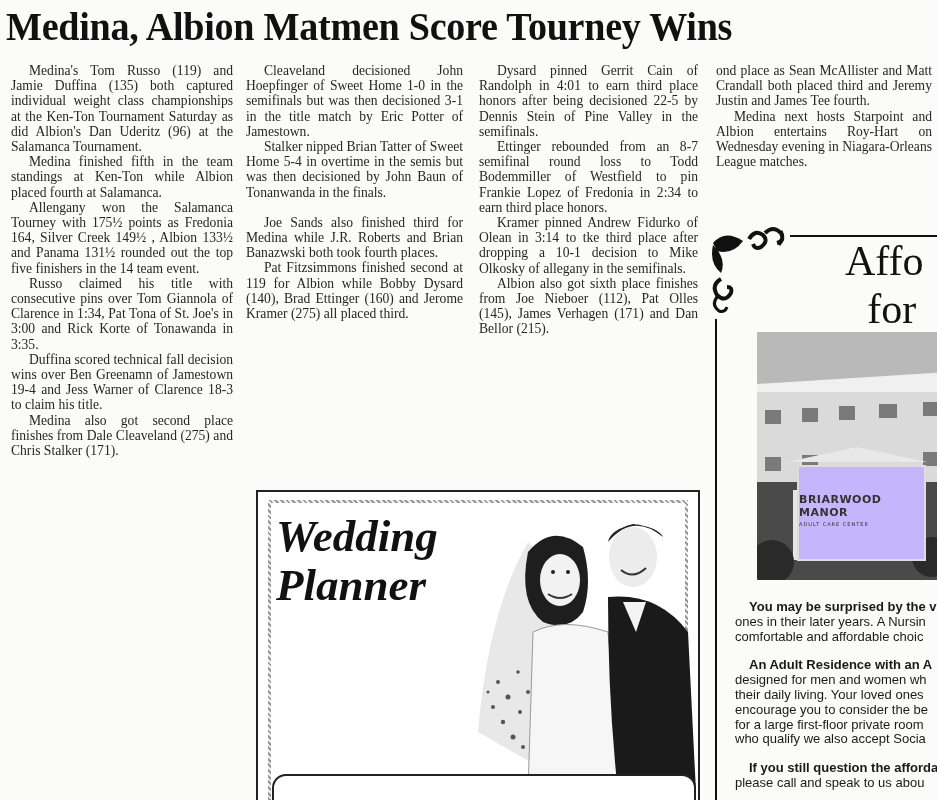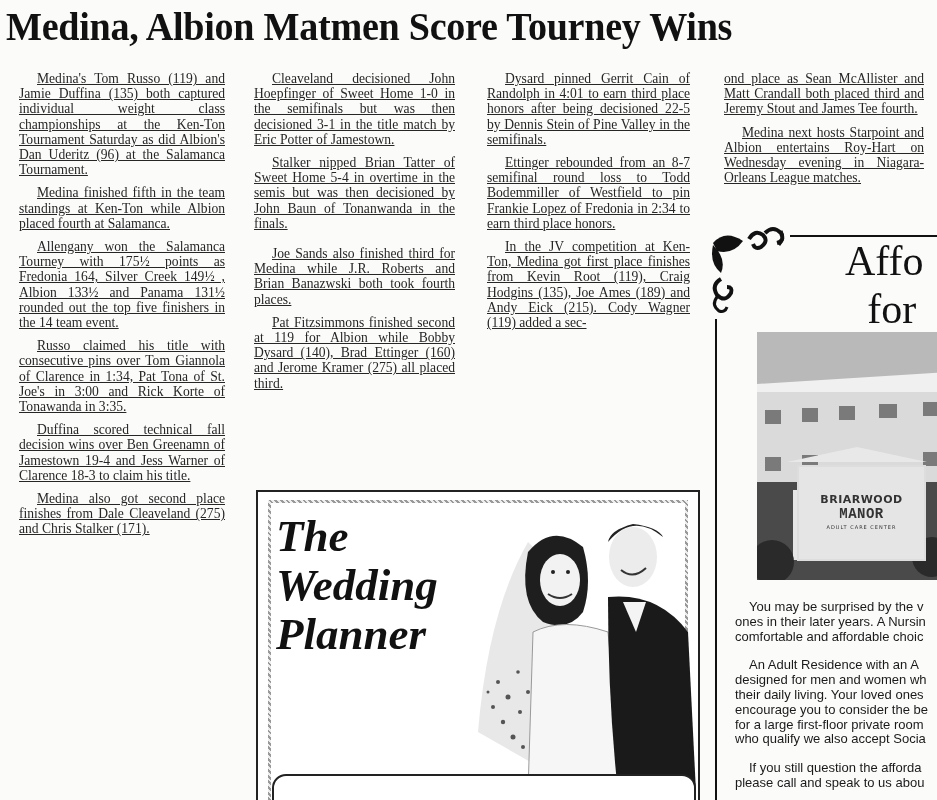--- a/index.html
+++ b/index.html
@@ -13,21 +13,21 @@
     font-family:"Liberation Serif", serif; font-weight:bold;
     font-size:41px; line-height:48px; letter-spacing:-0.3px;
     transform:scaleX(0.93); transform-origin:left top; white-space:nowrap;
     color:#111;
   }
   .col {
     position:absolute; top:63px;
     font-size:13.6px; line-height:15.2px; text-align:justify;
     color:#262626;
   }
-  .col p { margin:8px; text-indent:18px;text-decoration:underline; }
+  .col p { margin:0; text-indent:18px; }
   .col p.noindent { text-indent:0; }
   .col p.gap { margin-top:15px; }
   #col1 { left:11px; width:222px; }
   #col2 { left:246px; width:217px; }
   #col3 { left:479px; width:219px; }
   #col4 { left:716px; width:216px; }
 
   
   .wed-ad {
     position:absolute; left:256px; top:490px; width:444px; height:320px;
@@ -60,33 +60,33 @@
     font-size:42px; line-height:48px; color:#111; white-space:nowrap;
   }
   .br-title span { display:block; }
   .br-title .l2 { padding-left:15px;text-align:center; }
   .br-photo {
     position:absolute; left:52px; top:117px; width:190px; height:248px;
     background:#c9c9c9; overflow:hidden;
   }
   .br-sign {
     position:absolute; left:36px; top:102px; width:125px; height:92px;
-    background:#e5e5e5; border:2px solid #ddd;
-    text-align:center; font-family:"DejaVu Sans", sans-serif; color:#333;
+    background:#c4b5fd; border:2px solid #ddd;
+    text-align:left; font-family:"DejaVu Sans", sans-serif; color:#333;
   }
   .br-sign .n1 { font-size:11px; font-weight:bold; margin-top:26px; letter-spacing:0.5px; }
-  .br-sign .n2 { font-size:14px; font-weight:bold; letter-spacing:0.5px;font-family:Liberation Mono, monospace; }
+  .br-sign .n2 { font-size:11px; font-weight:bold; letter-spacing:0.5px; }
   .br-sign .n3 { font-size:5px; letter-spacing:1px; margin-top:2px; }
   .br-copy {
     position:absolute; left:30px; top:385px; width:260px;
     font-family:"Liberation Sans", "DejaVu Sans", sans-serif;
     font-size:13px; line-height:14.8px; color:#1a1a1a; white-space:nowrap;
   }
   .br-copy p { margin:0 0 14px 0; }
-  .br-copy .ind { padding-left:14px; }
+  .br-copy .ind { padding-left:14px;font-weight:bold; }
 </style>
 </head>
 <body>
 
 <div class="headline">Medina, Albion Matmen Score Tourney Wins</div>
 
 <div class="col" id="col1">
   <p>Medina's Tom Russo (119) and Jamie Duffina (135) both captured individual weight class championships at the Ken-Ton Tournament Saturday as did Albion's Dan Uderitz (96) at the Salamanca Tournament.</p>
   <p>Medina finished fifth in the team standings at Ken-Ton while Albion placed fourth at Salamanca.</p>
   <p>Allengany won the Salamanca Tourney with 175½ points as Fredonia 164, Silver Creek 149½ , Albion 133½ and Panama 131½ rounded out the top five finishers in the 14 team event.</p>
@@ -98,32 +98,32 @@
 <div class="col" id="col2">
   <p>Cleaveland decisioned John Hoepfinger of Sweet Home 1-0 in the semifinals but was then decisioned 3-1 in the title match by Eric Potter of Jamestown.</p>
   <p>Stalker nipped Brian Tatter of Sweet Home 5-4 in overtime in the semis but was then decisioned by John Baun of Tonanwanda in the finals.</p>
   <p class="gap">Joe Sands also finished third for Medina while J.R. Roberts and Brian Banazwski both took fourth places.</p>
   <p>Pat Fitzsimmons finished second at 119 for Albion while Bobby Dysard (140), Brad Ettinger (160) and Jerome Kramer (275) all placed third.</p>
 </div>
 
 <div class="col" id="col3">
   <p>Dysard pinned Gerrit Cain of Randolph in 4:01 to earn third place honors after being decisioned 22-5 by Dennis Stein of Pine Valley in the semifinals.</p>
   <p>Ettinger rebounded from an 8-7 semifinal round loss to Todd Bodemmiller of Westfield to pin Frankie Lopez of Fredonia in 2:34 to earn third place honors.</p>
-  <p>In the JV competition at Ken-Ton, Medina got first place finishes from Kevin Root (119), Craig Hodgins (135), Joe Ames (189) and Andy Eick (215). Cody Wagner (119) added a sec-</p>
+  <p>Kramer pinned Andrew Fidurko of Olean in 3:14 to tke third place after dropping a 10-1 decision to Mike Olkosky of allegany in the semifinals.</p>
+  <p>Albion also got sixth place finishes from Joe Nieboer (112), Pat Olles (145), James Verhagen (171) and Dan Bellor (215).</p>
 </div>
 
 <div class="col" id="col4">
-  <p class="noindent">ond place as Sean McAllister and Matt Crandall both placed third and Jeremy Stout and James Tee fourth.</p>
+  <p class="noindent">ond place as Sean McAllister and Matt Crandall both placed third and Jeremy Justin and James Tee fourth.</p>
   <p>Medina next hosts Starpoint and Albion entertains Roy-Hart on Wednesday evening in Niagara-Orleans League matches.</p>
 </div>
 
 <div class="wed-ad">
   <div class="wed-inner"></div>
   <div class="wed-title">
-    <div>The</div>
     <div>Wedding</div>
     <div>Planner</div>
   </div>
   <svg class="wed-photo" viewBox="0 0 240 290">
 
     <path d="M70 40 Q30 110 20 230 L90 270 L110 80 Z" fill="#e8e8e8"></path>
     <g fill="#555">
       <circle cx="40" cy="180" r="2"></circle>
         <circle cx="50" cy="195" r="2.5"></circle>
         <circle cx="35" cy="205" r="2"></circle>

